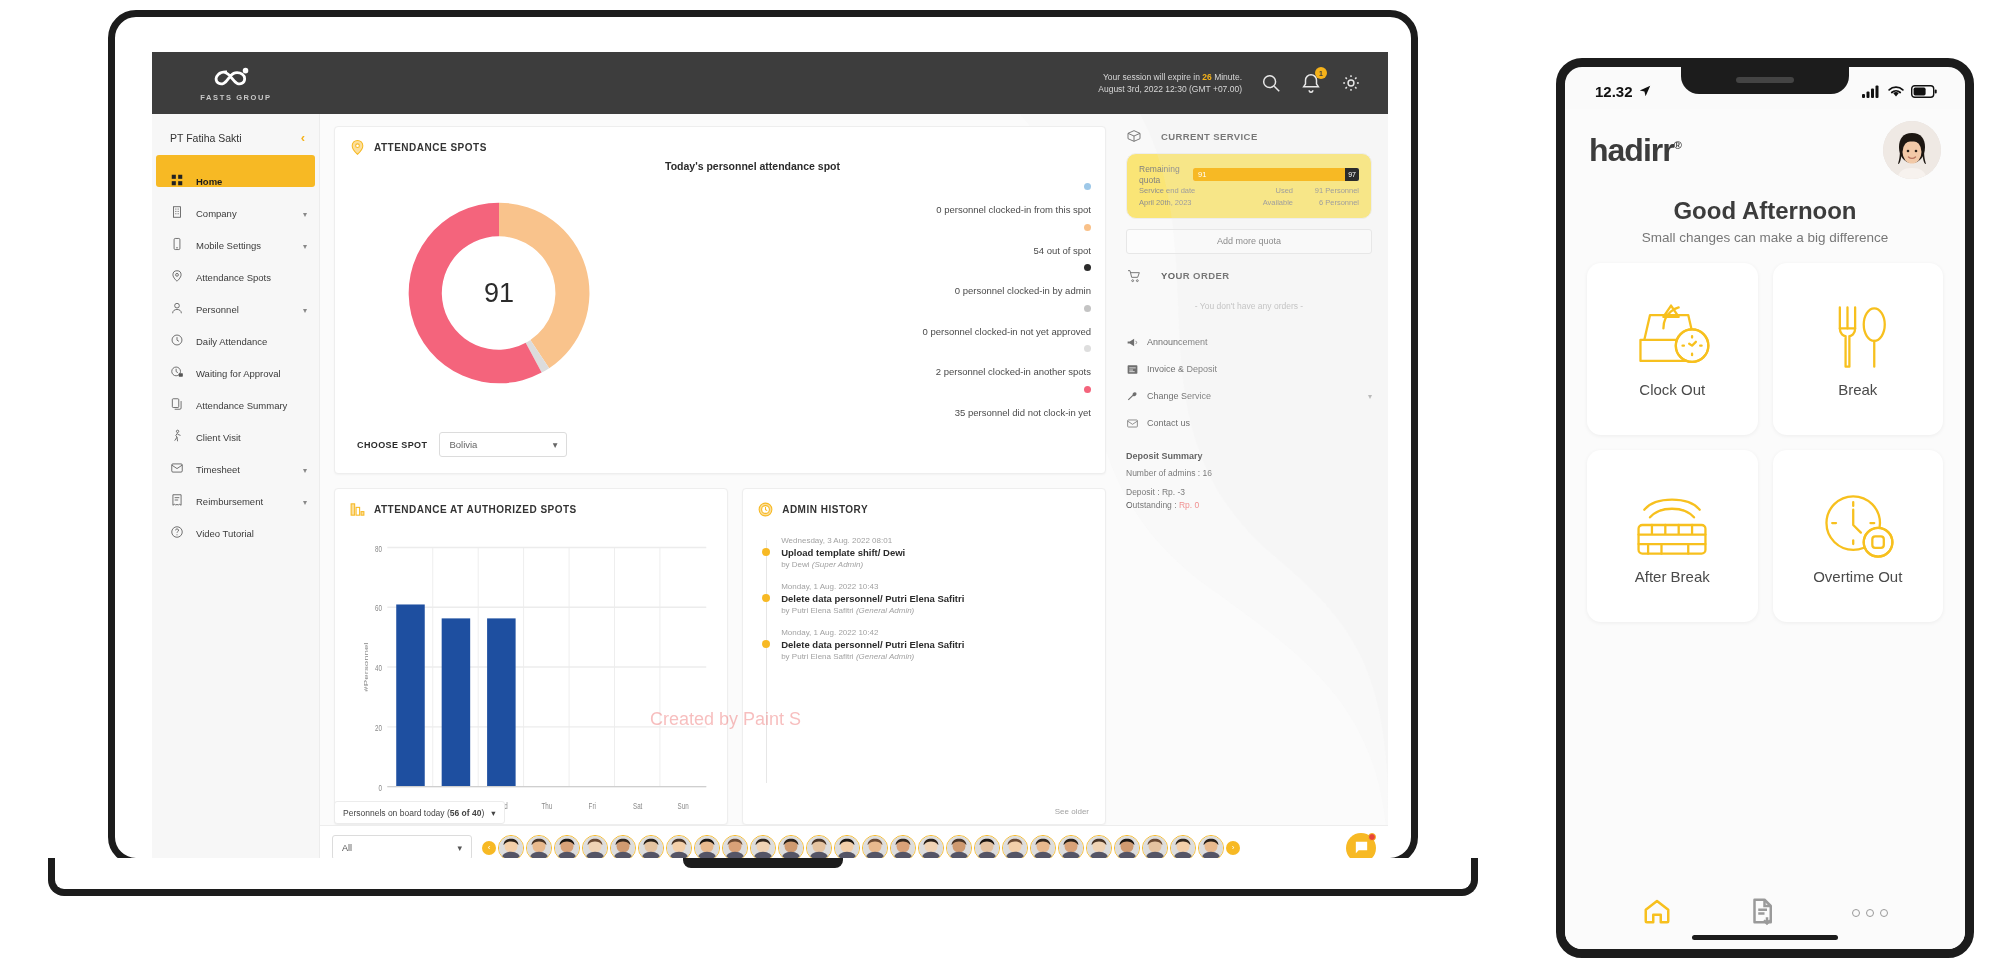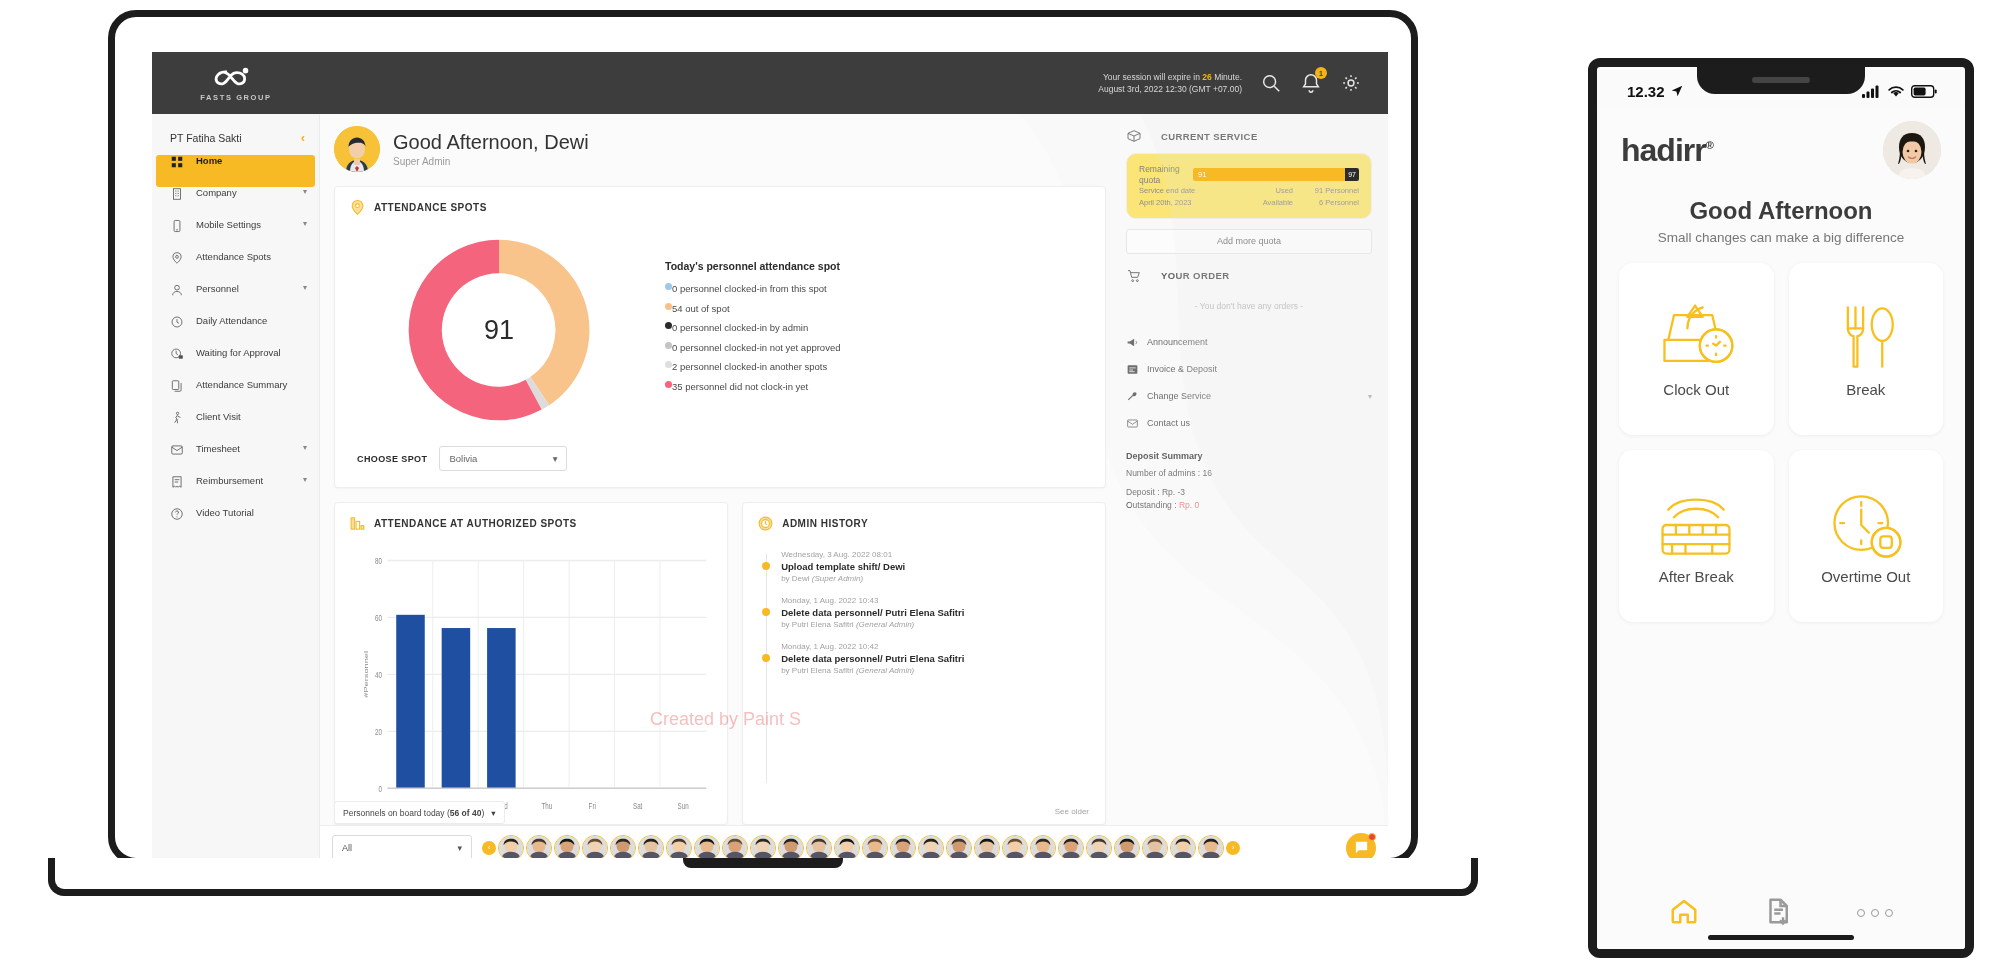--- a/index.html
+++ b/index.html
@@ -91,21 +91,21 @@
     border-right: 1px solid #ececec;
     padding-top: 8px;
   }
   #company-row {
     display: flex; align-items: center; justify-content: space-between;
     padding: 8px 14px 10px 18px;
   }
   #company-name { font-size: 10.5px; color: #333; }
   #collapse-chevron { color: #F5B21A; font-size: 13px; font-weight: bold; }
   .nav-item {
-    display: flex; align-items: flex-start;
+    display: flex; align-items: flex-end;
     height: 32px; padding: 0 12px 0 18px;
     cursor: pointer; gap: 12px;
   }
   .nav-item.active { background: #F7B924; border-radius: 3px; margin: 0 4px; padding-left: 14px;}
   .nav-ico { width: 14px; height: 14px; flex: 0 0 14px; }
   .nav-ico svg { width: 14px; height: 14px; stroke: #555; fill: none; stroke-width: 1.4; }
   .nav-item.active .nav-ico svg { stroke: #222; }
   .nav-label { font-size: 9.5px; color: #3b3b3b; white-space: nowrap; }
   .nav-item.active .nav-label { color: #1d1d1d; font-weight: 600; }
   .nav-caret { margin-left: auto; font-size: 8px; color: #888; }
@@ -157,21 +157,21 @@
 
   
   #spot-card { flex: 0 0 auto; position: relative; overflow: hidden; }
   #spot-inner { display: flex; align-items: center; padding: 0 14px; }
   #donut-wrap { width: 300px; height: 220px; display: flex; align-items: center; justify-content: center; }
   #donut-center {
     position: absolute; font-size: 27px; color: #2b2b2b;
   }
   #legend-wrap { flex: 1 1 auto; padding-left: 16px; }
   #legend-title { font-size: 10.5px; font-weight: 700; color: #2b2b2b; margin-bottom: 11px; }
-  .legend-row { display: flex; align-items: flex-start; gap: 0; margin-bottom: 8.5px; }
+  .legend-row { display: flex; align-items: flex-end; gap: 14px; margin-bottom: 8.5px; flex-direction: column; }
   .legend-dot { width: 7px; height: 7px; border-radius: 50%; flex: 0 0 7px; }
   .legend-text { font-size: 9.5px; color: #4a4a4a; }
   #choose-row { display: flex; align-items: center; gap: 12px; padding: 6px 14px 16px 22px; }
   #choose-label { font-size: 9px; font-weight: 700; color: #2b2b2b; letter-spacing: 0.4px; }
   #choose-select {
     width: 128px; height: 25px; border: 1px solid #dcdcdc; border-radius: 3px;
     display: flex; align-items: center; justify-content: space-between;
     padding: 0 9px; font-size: 9.5px; color: #666; background: #fff; cursor: pointer;
   }
 
@@ -311,24 +311,23 @@
   }
 
   
   #phone-device {
     position: absolute; left: 1556px; top: 58px;
     width: 418px; height: 900px;
   }
   #phone-frame {
     position: absolute; inset: 0;
     border: 9px solid #1c1c1c;
-    border-radius: 12px;
+    border-radius: 26px;
     background: #fafafa;
     overflow: hidden;
-    margin-left: 32px;
   }
   #phone-notch {
     position: absolute; left: 50%; top: 0; transform: translateX(-50%);
     width: 168px; height: 27px; background: #1c1c1c;
     border-radius: 0 0 18px 18px; z-index: 5;
   }
   #phone-speaker {
     position: absolute; left: 50%; top: 10px; transform: translateX(-50%);
     width: 58px; height: 6px; background: #444; border-radius: 3px;
   }
@@ -551,37 +550,20 @@
 
           <svg id="bg-swoosh" viewBox="0 0 1068 760" preserveAspectRatio="none">
             <path d="M700 0 C820 140, 700 330, 880 470 C990 550, 1068 600, 1068 760 L1068 0 Z" fill="#f2f2f2" opacity="0.55"></path>
             <path d="M820 0 C900 150, 800 320, 960 450 C1030 510, 1068 560, 1068 700 L1068 0 Z" fill="#efefef" opacity="0.5"></path>
           </svg>
 
           <div id="content-scroll">
 
             <div id="center-col">
 
-              <div id="greeting-row">
-                <div id="greet-avatar">
-                  <svg viewBox="0 0 46 46" width="46" height="46">
-                    <circle cx="23" cy="23" r="23" fill="#F7C238"></circle>
-                    <path d="M12 46c0-8 5-12 11-12s11 4 11 12z" fill="#2f3a4a"></path>
-                    <path d="M16 46c0-7 3-11 7-11s7 4 7 11z" fill="#e8e8ee"></path>
-                    <path d="M20 33h6v6h-6z" fill="#f0c9a8"></path>
-                    <ellipse cx="23" cy="23" rx="8" ry="9.5" fill="#f3cfa9"></ellipse>
-                    <path d="M14.5 21c0-6 4-9.5 8.5-9.5S31.5 15 31.5 21c0-2-1.5-3-3-3.6-2.5-1-8.5-1-11 1.2-1 .9-3 1.4-3 2.4z" fill="#262b33"></path>
-                    <path d="M21 42l2 4 2-4-2-2z" fill="#c0392b"></path>
-                  </svg>
-                </div>
-                <div>
-                  <div id="greet-title">Good Afternoon, Dewi</div>
-                  <div id="greet-sub">Super Admin</div>
-                </div>
-              </div>
 
               <div class="card" id="spot-card">
                 <div class="card-head">
                   <span class="head-ico">
                     <svg viewBox="0 0 24 24">
                         <path d="M12 21.5s7.5-6.5 7.5-12a7.5 7.5 0 1 0-15 0c0 5.5 7.5 12 7.5 12z" fill="#FBDF9C" stroke="#F7B924"></path>
                         <circle cx="12" cy="9.5" r="2.6" fill="#fff" stroke="#F7B924"></circle>
                       </svg>
                   </span>
                   <span class="card-title">ATTENDANCE SPOTS</span>

